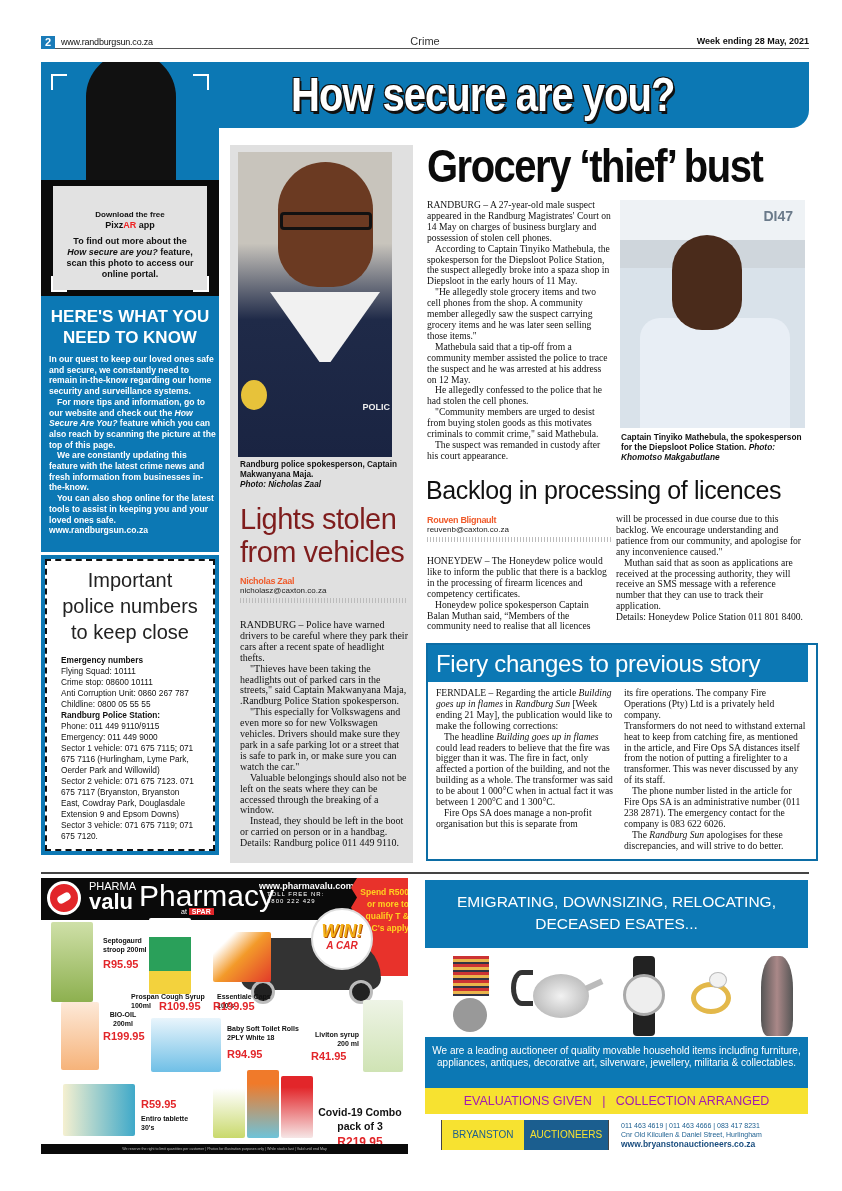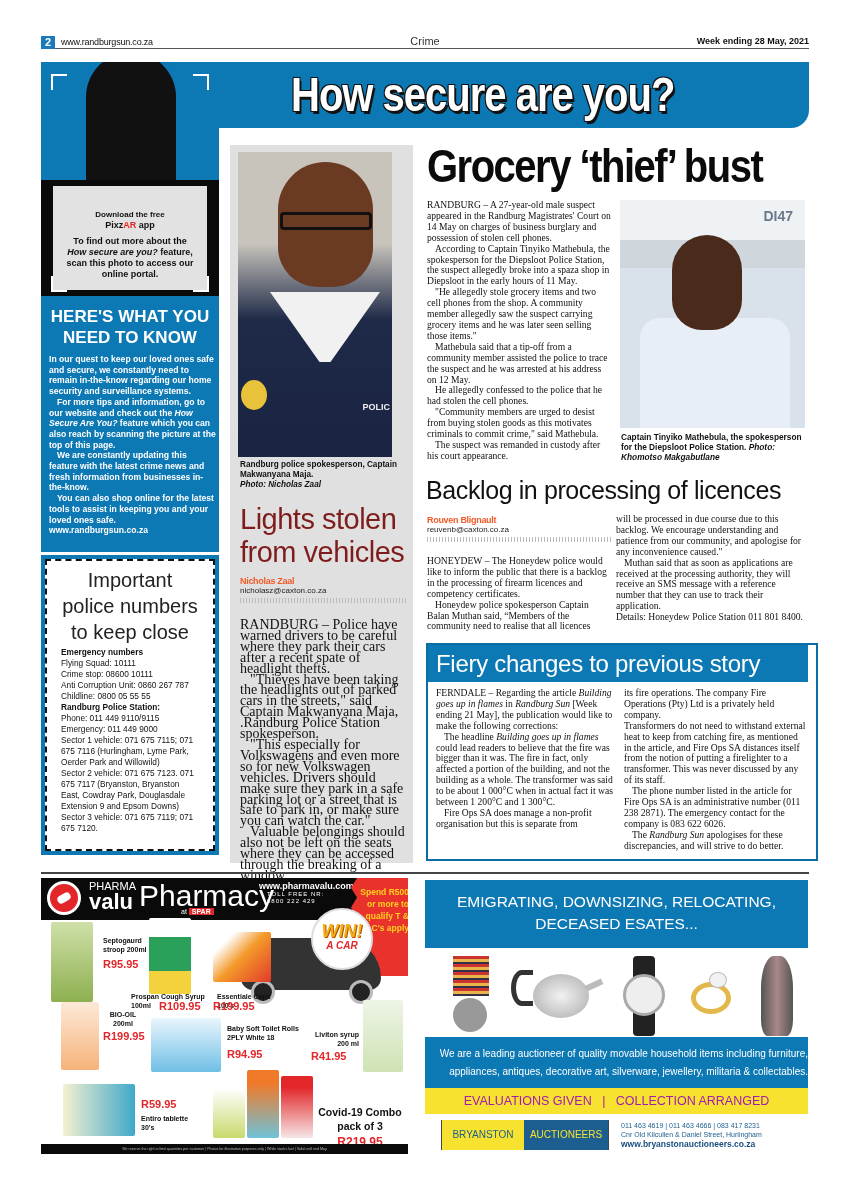--- a/index.html
+++ b/index.html
@@ -30,39 +30,39 @@
   .pixzar .ar{color:#e22}
   .qr-inner .find{font-size:9px;font-weight:bold;margin-top:6px;line-height:11px;padding:0 6px}
   .need-title{position:absolute;left:0;top:244px;width:178px;text-align:center;color:#fff;font-family:"Liberation Sans",sans-serif;font-weight:bold;font-size:17px;line-height:21px}
   .need-body{position:absolute;left:8px;top:292px;width:168px;color:#fff;font-family:"Liberation Sans",sans-serif;font-weight:bold;font-size:8.6px;line-height:10.7px}
   .need-body p{text-indent:0}
   .need-body p+p{text-indent:8px}
 
   .police-box{left:41px;top:555px;width:178px;height:300px;background:#0c78b4;padding:4px}
   .police-inner{width:170px;height:292px;background:#fff;border:2px dashed #111;padding:4px 14px}
   .police-title{font-family:"Liberation Sans",sans-serif;font-size:20px;line-height:26px;text-align:center;color:#222;font-weight:normal;margin-top:2px}
-  .police-list{margin-top:2px;font-family:"Liberation Sans",sans-serif;font-size:8.3px;line-height:11px;color:#111}
+  .police-list{margin-top:10px;font-family:"Liberation Sans",sans-serif;font-size:8.3px;line-height:11px;color:#111}
   .police-list .b{font-weight:bold}
 
   
   .mid-col{left:230px;top:145px;width:183px;height:718px;background:#e0e0e0}
   .photo1{position:absolute;left:8px;top:7px;width:154px;height:305px;background:linear-gradient(#c8c4bc 0 30%,#1f2a48 55%,#1a2442 100%);overflow:hidden}
   .p1-face{position:absolute;left:40px;top:10px;width:95px;height:125px;background:#6b3a22;border-radius:48px 48px 40px 40px}
   .p1-glasses{position:absolute;left:42px;top:60px;width:92px;height:18px;border:3px solid #111;border-radius:4px}
   .p1-collar{position:absolute;left:32px;top:140px;width:110px;height:70px;background:#f1f1f1;clip-path:polygon(0 0,100% 0,55% 100%,45% 100%)}
   .p1-badge{position:absolute;left:3px;top:228px;width:26px;height:30px;background:#e7c23a;border-radius:50%}
   .p1-poli{position:absolute;right:2px;top:250px;color:#eee;font-family:"Liberation Sans",sans-serif;font-weight:bold;font-size:9px}
   .cap1{position:absolute;left:10px;top:315px;width:168px;font-family:"Liberation Sans",sans-serif;font-weight:bold;font-size:8.2px;line-height:10px}
   .cap1 i{font-style:italic}
   .lights-title{position:absolute;left:10px;top:358px;width:172px;font-family:"Liberation Sans",sans-serif;font-size:29px;line-height:33px;color:#7f1d1d;letter-spacing:-0.5px}
   .byline-name{font-family:"Liberation Sans",sans-serif;font-weight:bold;font-size:9px;color:#ef5a2a;letter-spacing:-0.3px}
   .byline-mail{font-family:"Liberation Sans",sans-serif;font-size:8px;color:#222}
   .hatch{height:5px;margin-top:3px;background:repeating-linear-gradient(90deg,#bbb 0 1px,transparent 1px 3px)}
   .lights-by{position:absolute;left:10px;top:431px;width:166px}
-  .lights-body{position:absolute;left:10px;top:475px;width:168px;font-size:14px;line-height:10.9px}
+  .lights-body{position:absolute;left:10px;top:475px;width:168px;font-size:10px;line-height:10.9px}
   .lights-body p+p{text-indent:10px}
 
   
   .groc-title{left:427px;top:141px;font-family:"Liberation Sans",sans-serif;font-weight:bold;font-size:40px;letter-spacing:-1.5px;transform:scaleY(1.15);transform-origin:top left;color:#0b0b0b}
   .groc-body{left:427px;top:200px;width:184px;font-size:9.6px;line-height:10.9px}
   .groc-body p+p{text-indent:8px}
   .photo2{left:620px;top:200px;width:185px;height:228px;background:linear-gradient(180deg,#cfd6dc 0 30%,#d9e2ea 30% 100%);overflow:hidden}
   .p2-face{position:absolute;left:52px;top:35px;width:70px;height:95px;background:#4a2b1b;border-radius:35px 35px 30px 30px}
   .p2-shirt{position:absolute;left:20px;top:118px;width:150px;height:120px;background:#e8eef5;border-radius:20px 20px 0 0}
   .p2-car{position:absolute;left:0;top:0;width:185px;height:40px;background:#eef2f5}
@@ -110,21 +110,21 @@
   .ph-txt{position:absolute;font-family:"Liberation Sans",sans-serif;font-weight:bold;font-size:7px;line-height:9px;color:#111}
   .ph-price{position:absolute;font-family:"Liberation Sans",sans-serif;font-weight:bold;font-size:11px;color:#e2262a}
   .ph-combo{position:absolute;left:274px;top:227px;width:90px;text-align:center;font-family:"Liberation Sans",sans-serif;font-weight:bold;font-size:10.5px;line-height:14px}
   .ph-foot{position:absolute;left:0;top:266px;width:367px;height:10px;background:#0a0a0a;color:#bbb;font-family:"Liberation Sans",sans-serif;font-size:3.6px;text-align:center;line-height:10px;white-space:nowrap;overflow:hidden}
 
   
   .auction{left:425px;top:880px;width:383px;height:285px}
   .au-head{position:absolute;left:0;top:0;width:383px;height:68px;background:#0c78b4;color:#fff;font-family:"Liberation Sans",sans-serif;font-size:15.5px;line-height:22px;text-align:center;padding-top:11px}
   .au-items{position:absolute;left:0;top:68px;width:383px;height:92px;border-bottom:3px solid #0c78b4;background:#fff}
   .au-item{position:absolute;top:8px}
-  .au-desc{position:absolute;left:0;top:160px;width:383px;height:48px;background:#0c78b4;color:#fff;font-family:"Liberation Sans",sans-serif;font-size:10px;line-height:18px;text-align:right;padding-top:5px}
+  .au-desc{position:absolute;left:0;top:160px;width:383px;height:48px;background:#0c78b4;color:#fff;font-family:"Liberation Sans",sans-serif;font-size:10px;line-height:12px;text-align:center;padding-top:5px}
   .au-eval{position:absolute;left:0;top:208px;width:383px;height:26px;background:#f7e230;color:#a21caf;font-family:"Liberation Sans",sans-serif;font-size:12.5px;line-height:26px;text-align:center}
   .au-logo{position:absolute;left:16px;top:240px;width:168px;height:30px;border-left:1px solid #444;border-right:1px solid #444;display:flex}
   .au-logo .l1{flex:0 0 82px;background:#f7e230;color:#1b5e8f;font-family:"Liberation Sans",sans-serif;font-size:10px;line-height:30px;text-align:center}
   .au-logo .l2{flex:1;background:#1b5e8f;color:#f7e230;font-family:"Liberation Sans",sans-serif;font-size:10px;line-height:30px;text-align:center}
   .au-contact{position:absolute;left:196px;top:241px;width:180px;font-family:"Liberation Sans",sans-serif;font-size:7px;line-height:9px;color:#1b5e8f}
   .au-contact .web{font-weight:bold;font-size:8.5px;line-height:11px;color:#1b4e7f}
 </style>
 </head>
 <body>
 

